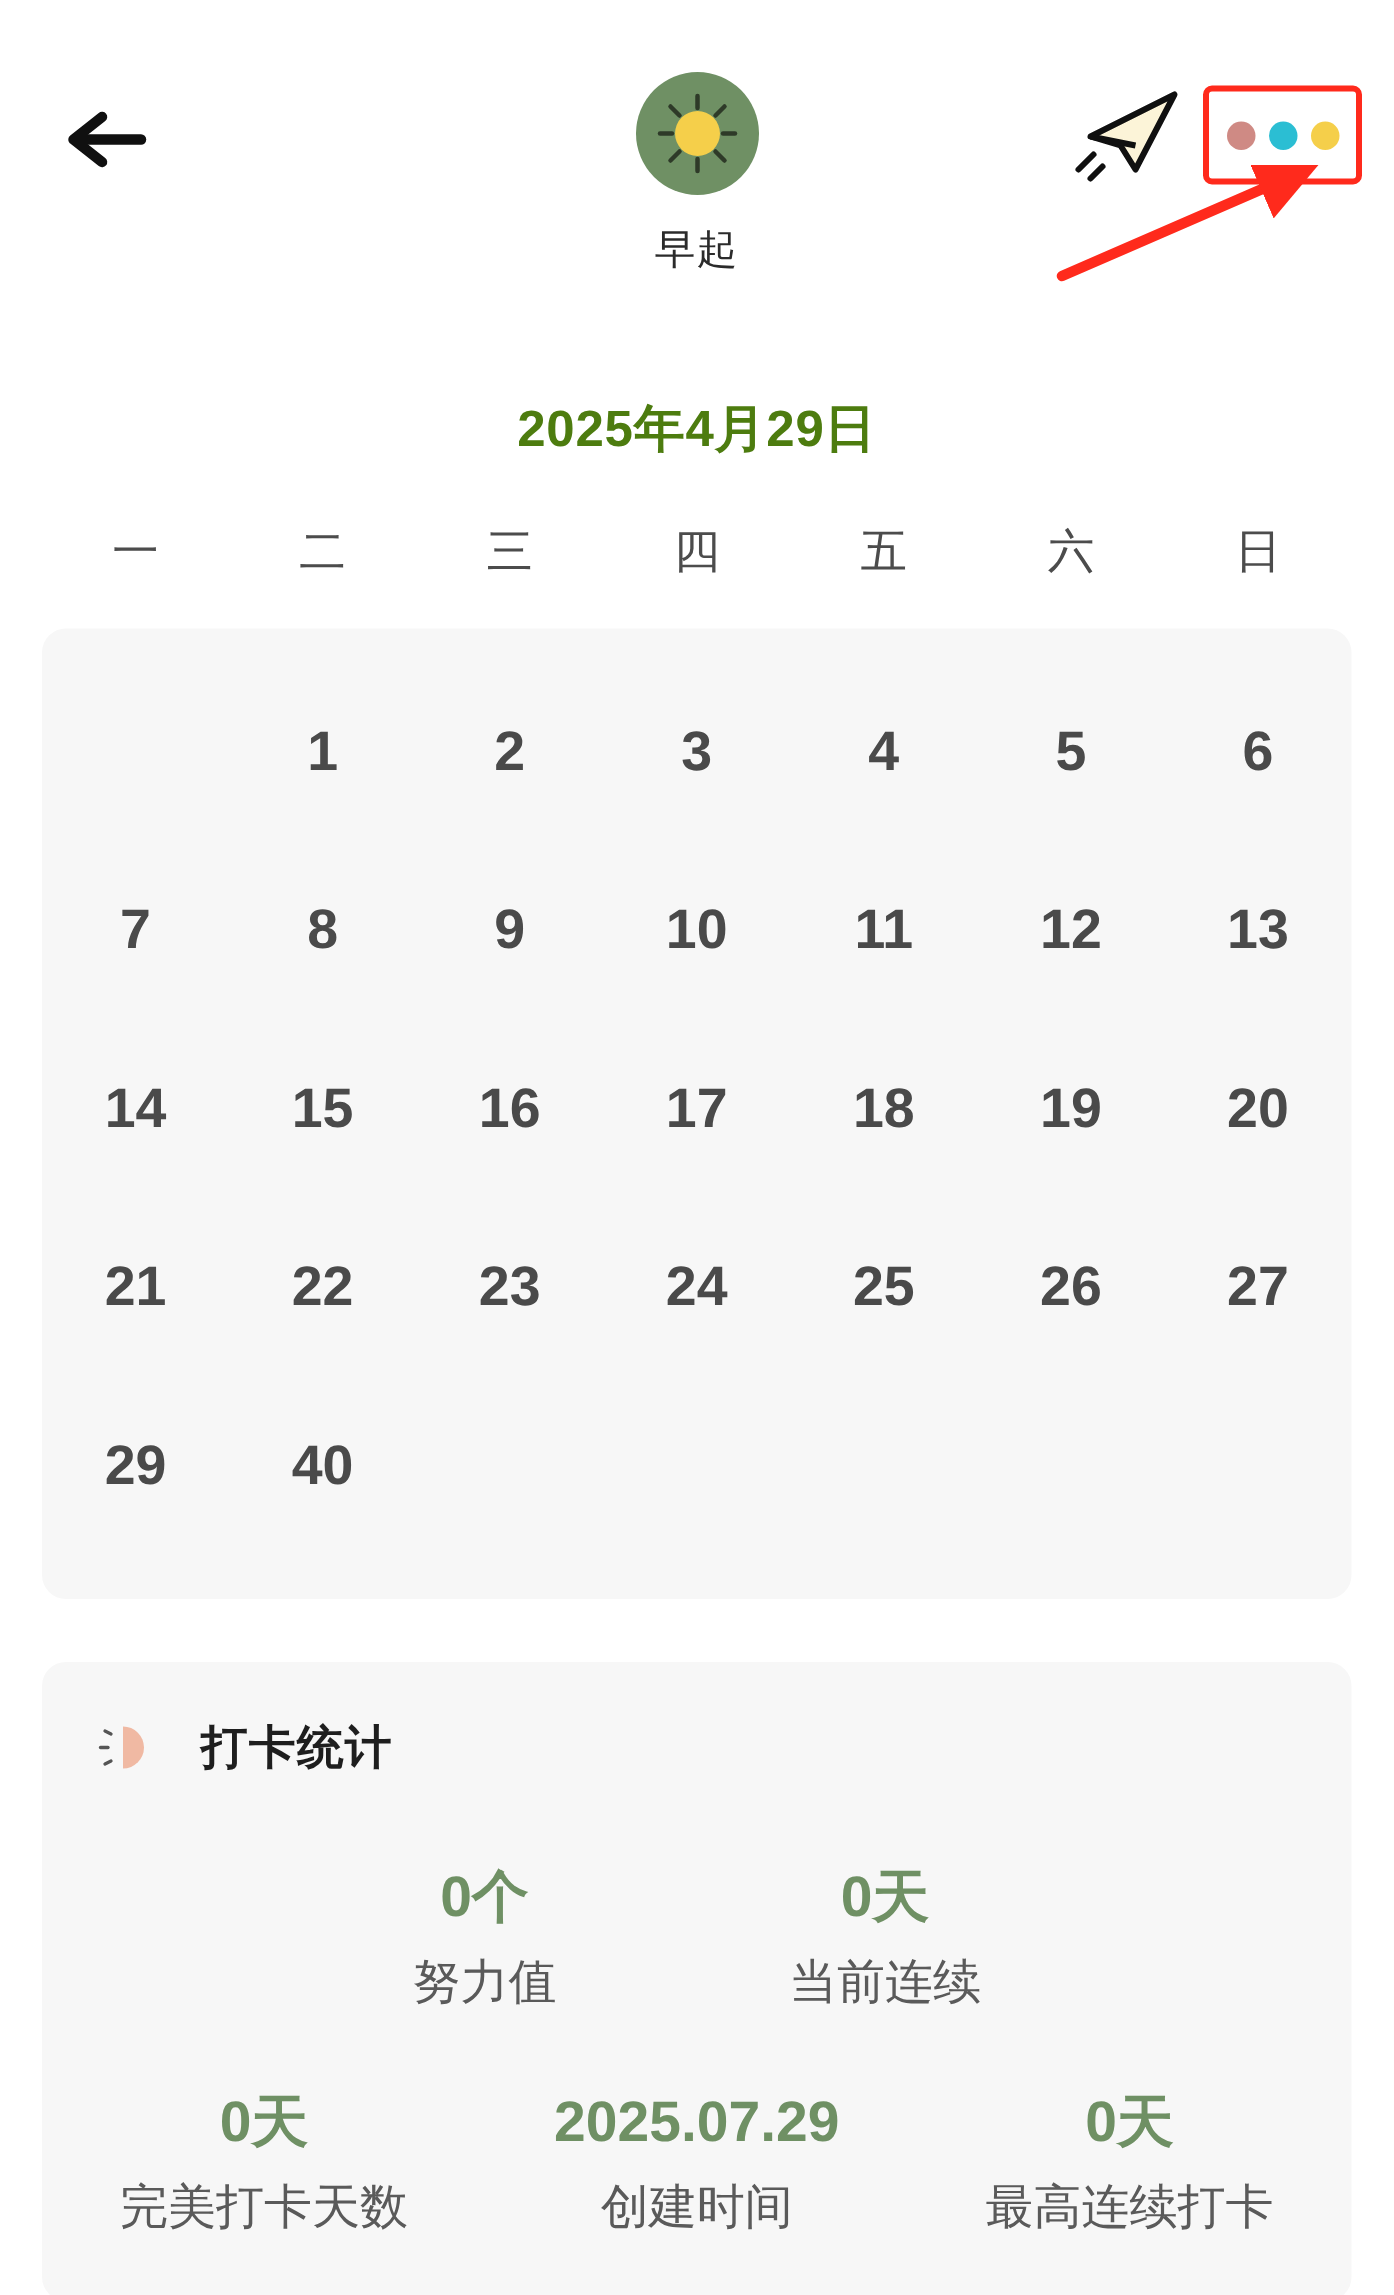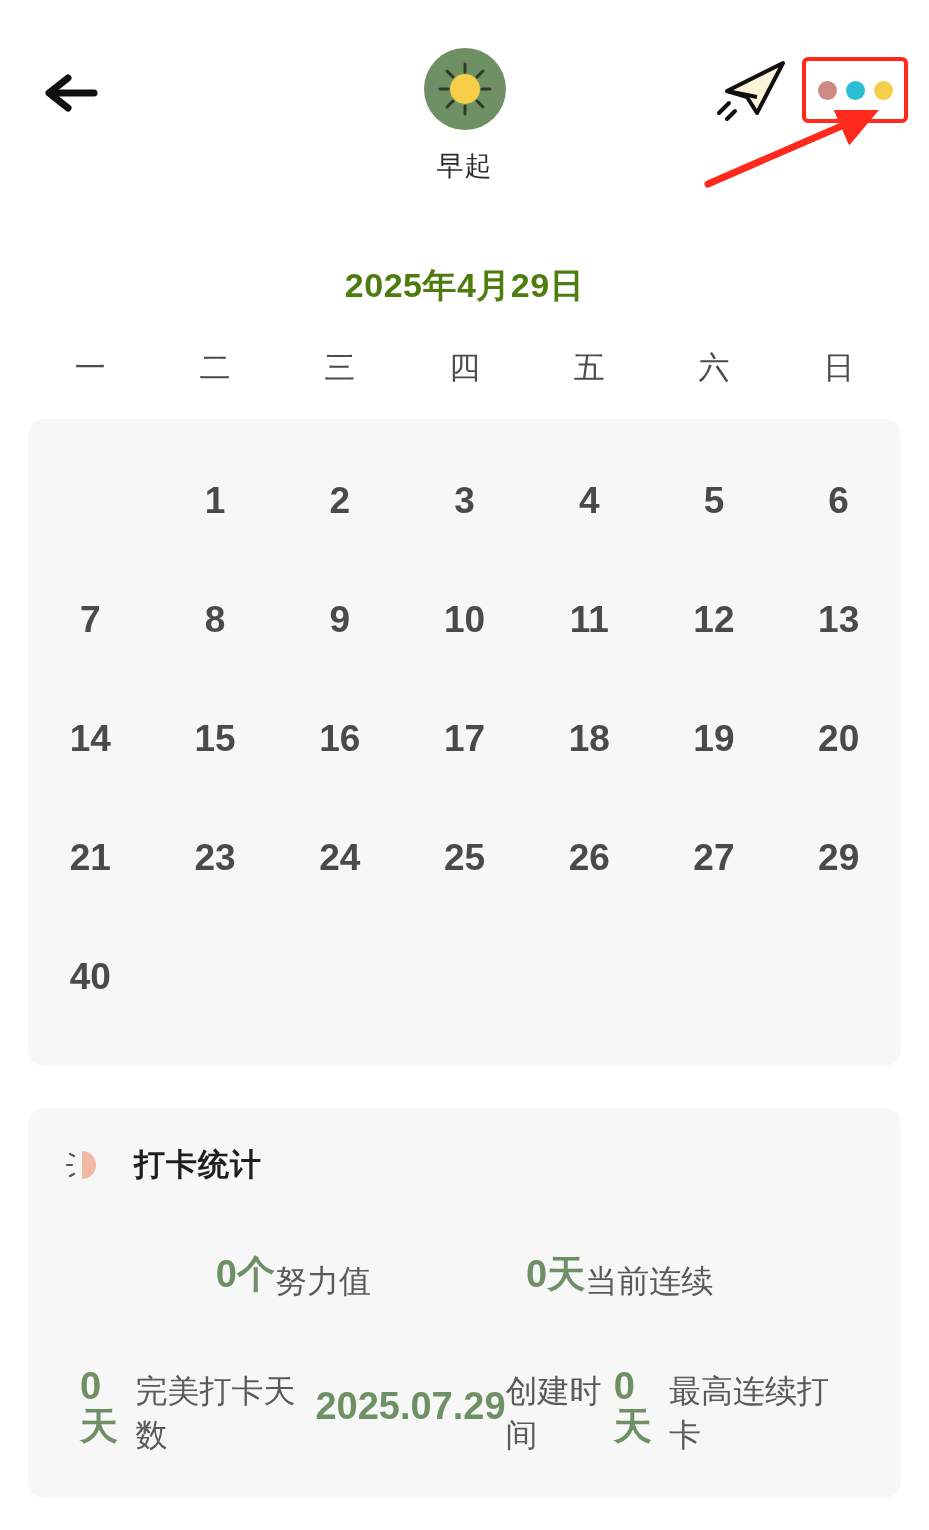--- a/index.html
+++ b/index.html
@@ -197,21 +197,21 @@
     margin-top: 60px;
   }
   .stats-row-bottom {
     display: flex;
     justify-content: space-between;
     margin-top: 52px;
     padding: 0 18px;
   }
   .stat-item {
     display: flex;
-    flex-direction: row;
+    flex-direction: column;
     align-items: center;
   }
   .stat-value {
     font-size: 38px;
     font-weight: bold;
     color: #6f9064;
     line-height: 1.05;
   }
   .stat-label {
     margin-top: 14px;
@@ -315,20 +315,21 @@
 
       <div class="cal-cell">14</div>
       <div class="cal-cell">15</div>
       <div class="cal-cell">16</div>
       <div class="cal-cell">17</div>
       <div class="cal-cell">18</div>
       <div class="cal-cell">19</div>
       <div class="cal-cell">20</div>
 
       <div class="cal-cell">21</div>
+      <div class="cal-cell">22</div>
       <div class="cal-cell">23</div>
       <div class="cal-cell">24</div>
       <div class="cal-cell">25</div>
       <div class="cal-cell">26</div>
       <div class="cal-cell">27</div>
 
       <div class="cal-cell">29</div>
       <div class="cal-cell">40</div>
       <div class="cal-cell empty"></div>
       <div class="cal-cell empty"></div>

